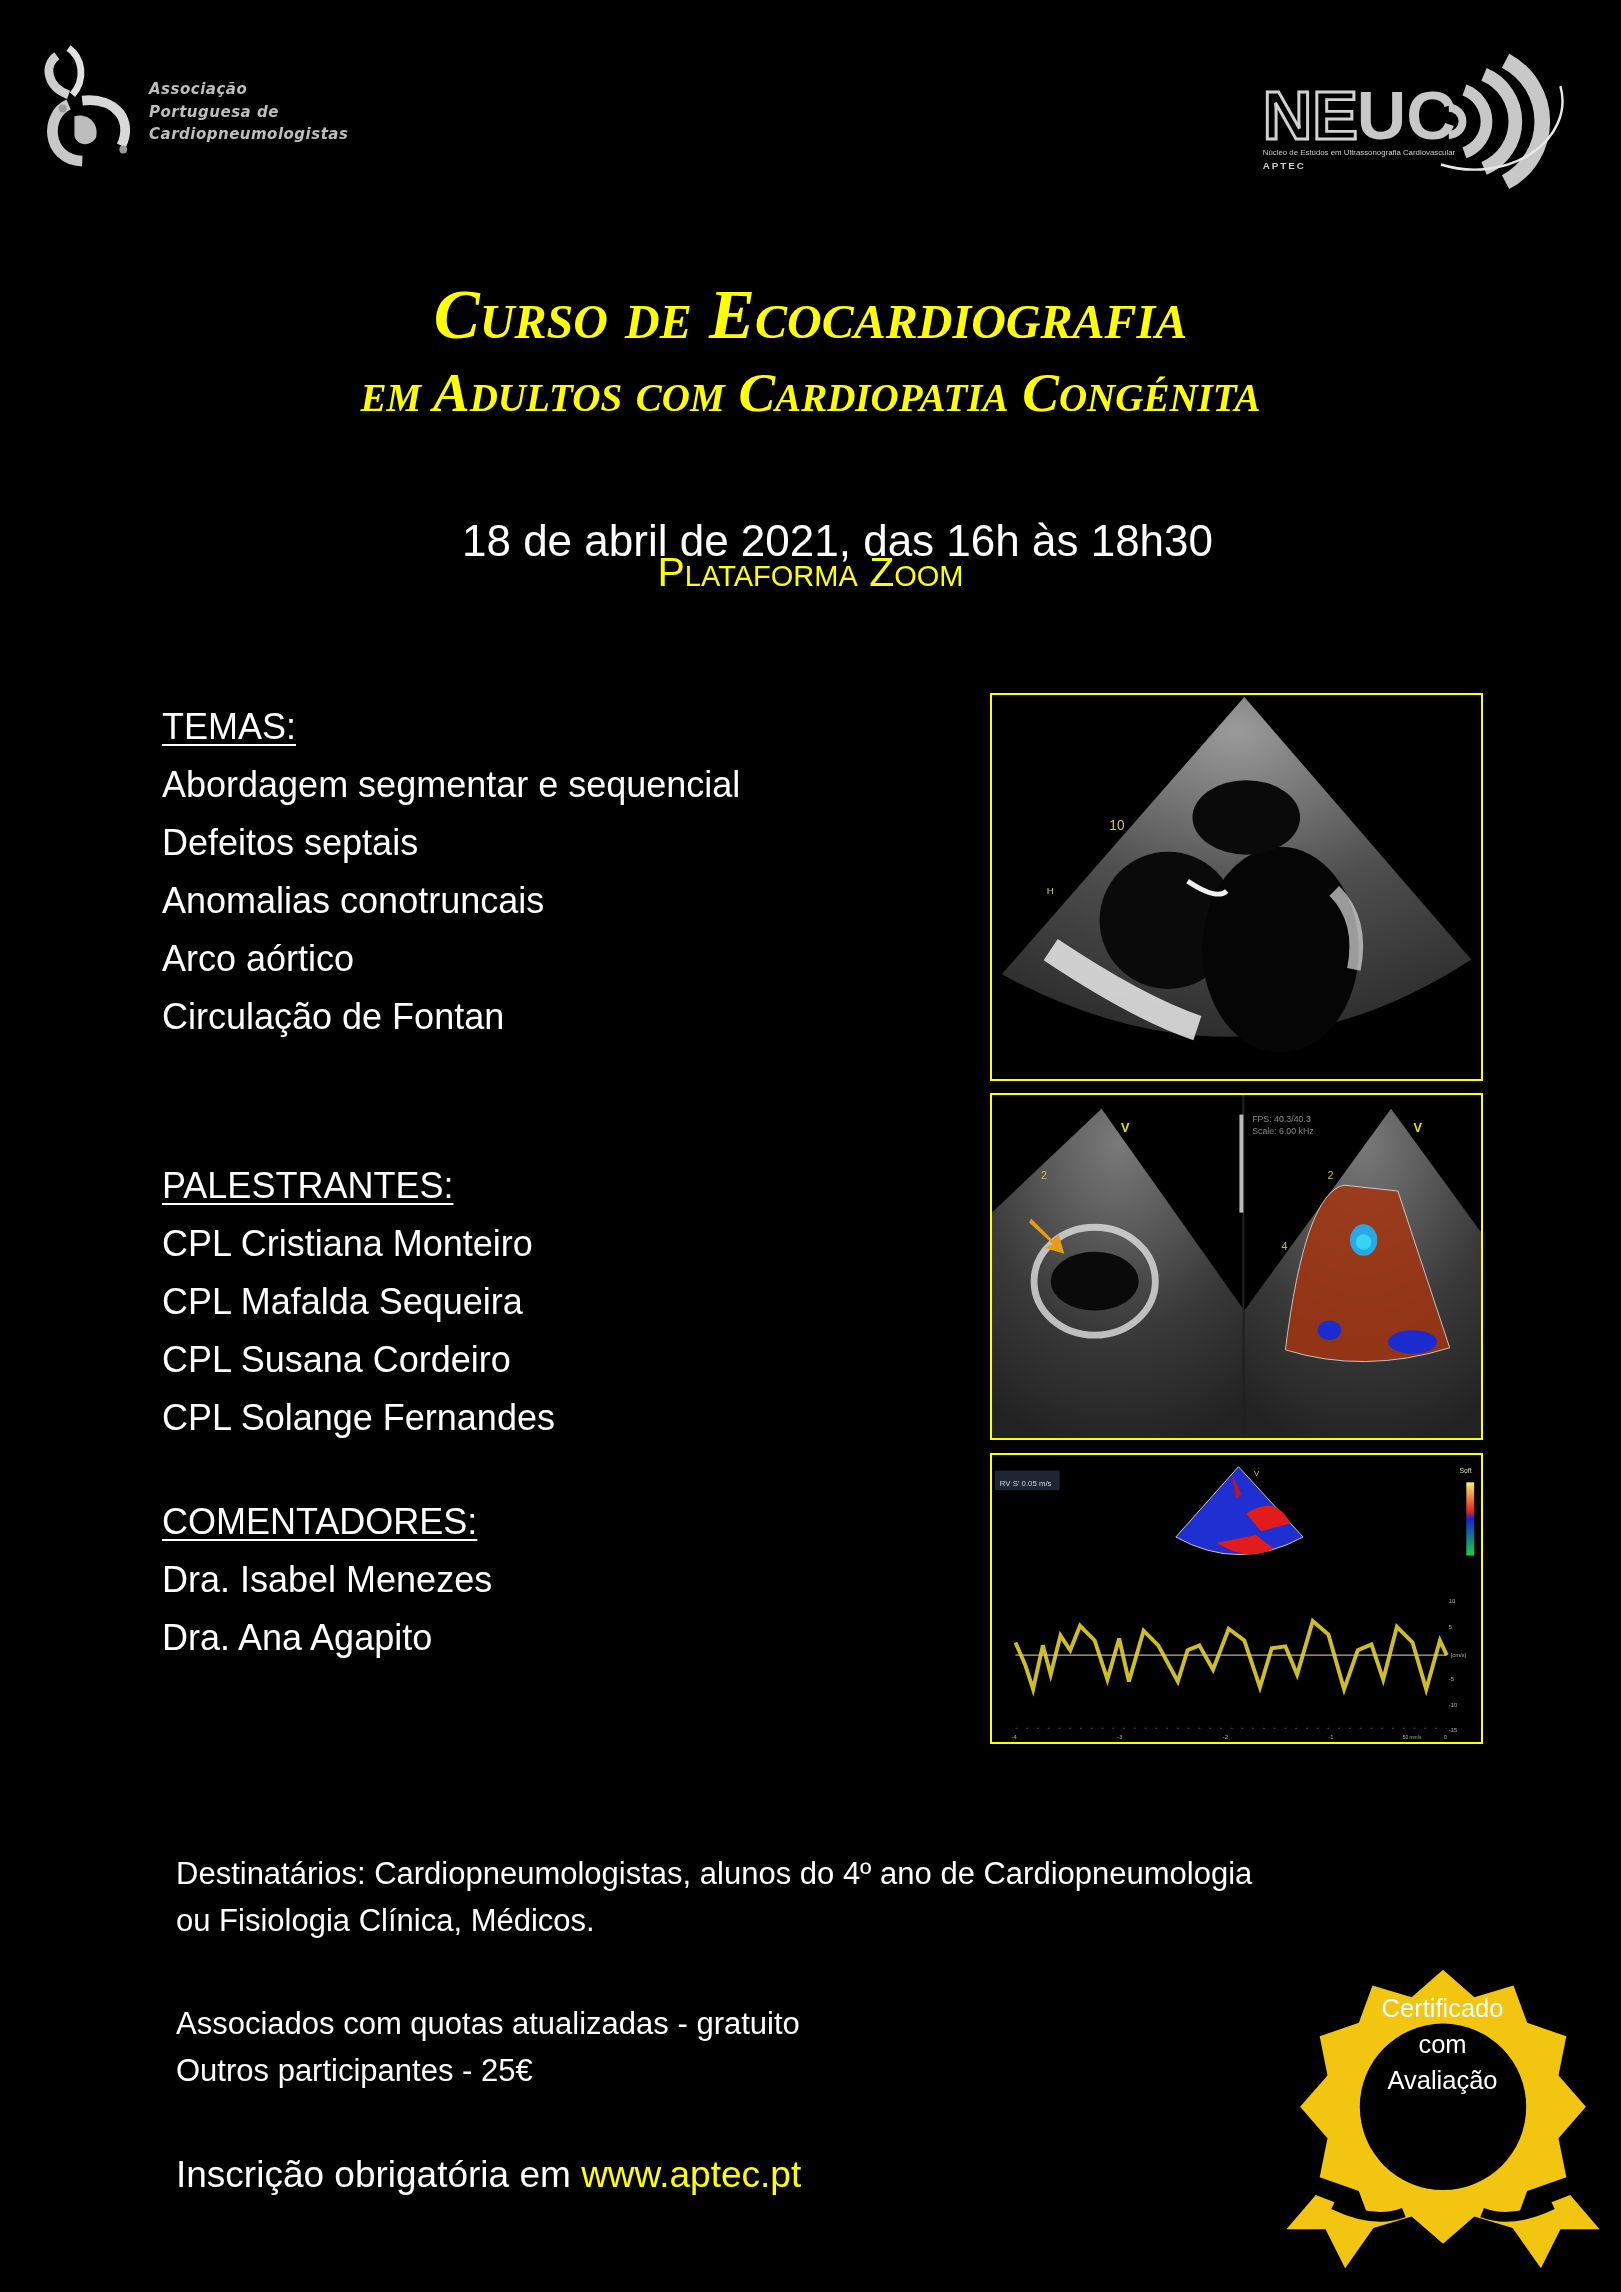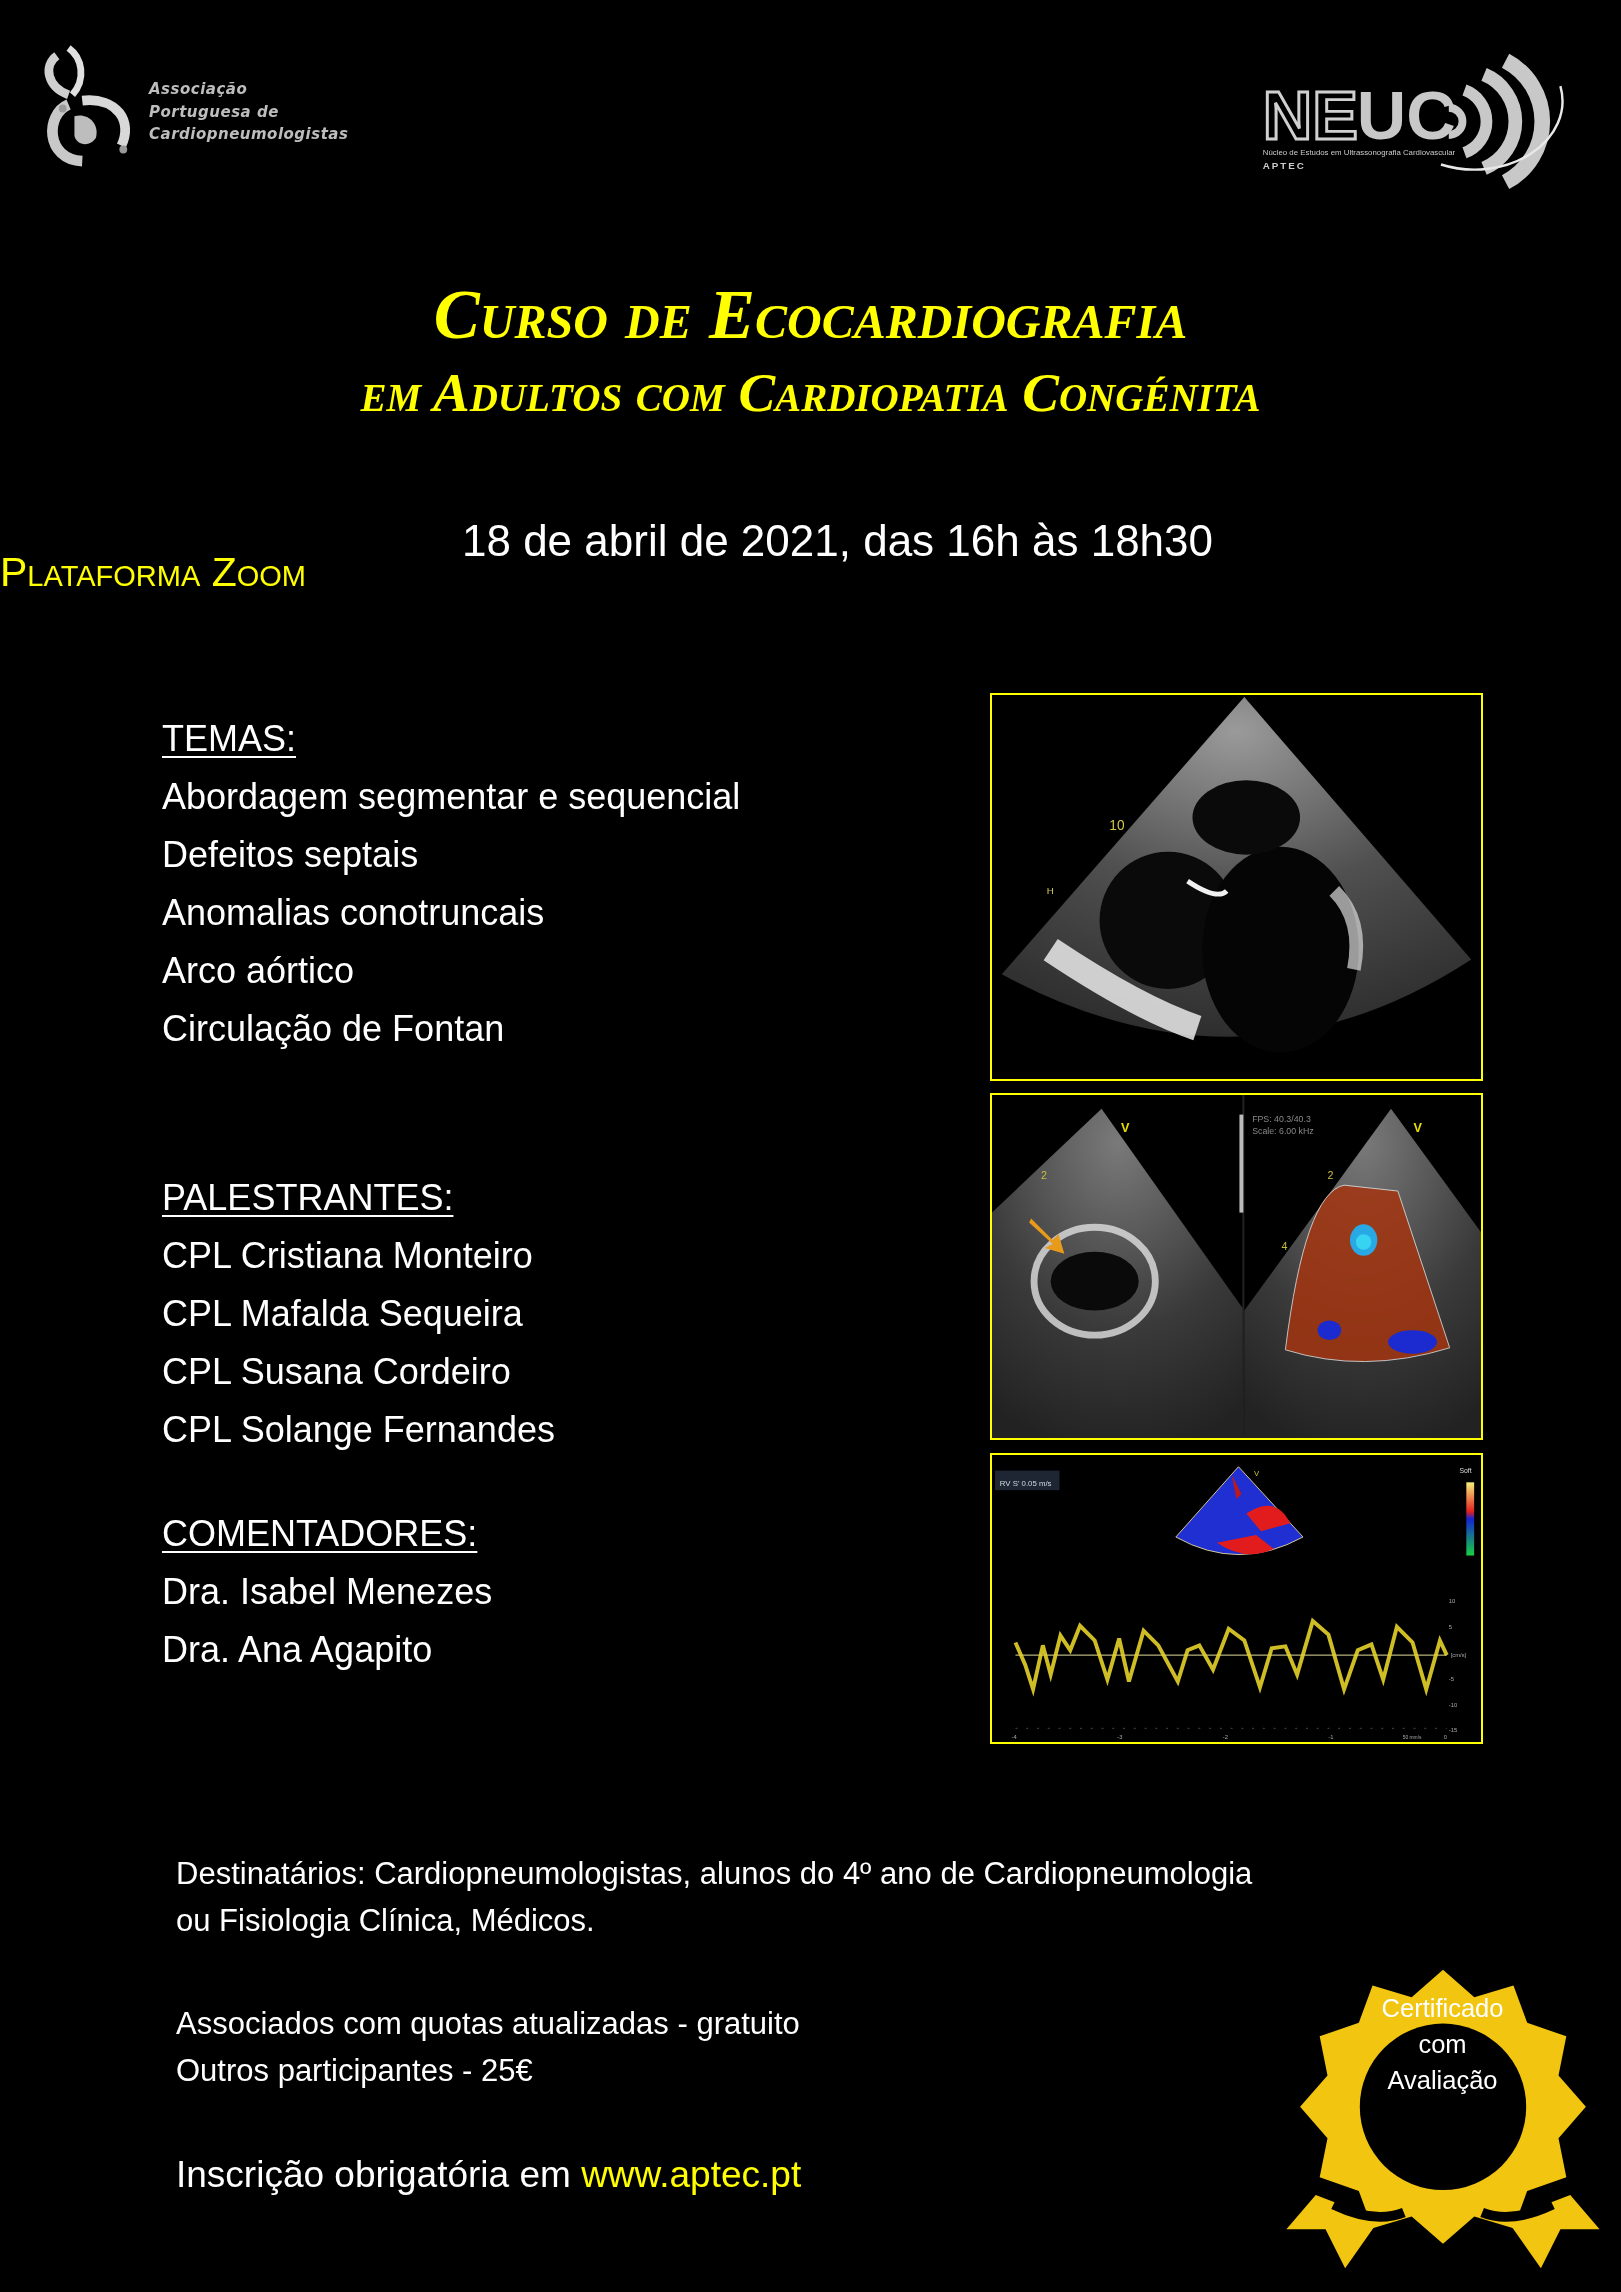--- a/index.html
+++ b/index.html
@@ -14,25 +14,25 @@
   #neuco-logo { left:1255px; top:39px; width:323px; height:157px; }
 
   
   .title { left:0; width:1621px; text-align:center; color:#ffff00;
            font-family:"Liberation Serif", serif; font-style:italic; font-weight:bold; }
   #title1 { top:276px; font-size:69px;font-style:italic; }
   #title2 { top:361px; font-size:55px; }
   .sc { font-variant:small-caps; }
 
   #date { left:0; width:1621px; top:516px; text-align:center; font-size:44px; color:#fff;margin-left:27px; }
-  #platform { left:0; width:1621px; top:549px; text-align:left; font-size:41px; color:#ffff00;
+  #platform { left:0; width:1621px; top:549px; text-align:center; font-size:41px; color:#ffff00;
               font-variant:small-caps; }
 
   .section { left:162px; font-size:36px; line-height:58px; }
-  .section .head { text-decoration:underline; text-underline-offset:4.9px; text-decoration-thickness:2px;margin-top:12px; }
+  .section .head { text-decoration:underline; text-underline-offset:4.9px; text-decoration-thickness:2px; }
   #temas { top:698px; }
   #palestrantes { top:1157px; }
   #comentadores { top:1493px; }
 
   .frame { left:990px; width:493px; border:2px solid #ffff00; box-sizing:border-box; background:#000; overflow:hidden; }
   #frame1 { top:693px; height:388px; }
   #frame2 { top:1093px; height:347px; }
   #frame3 { top:1453px; height:291px; }
   .frame svg { width:100%; height:100%; display:block; }
 

